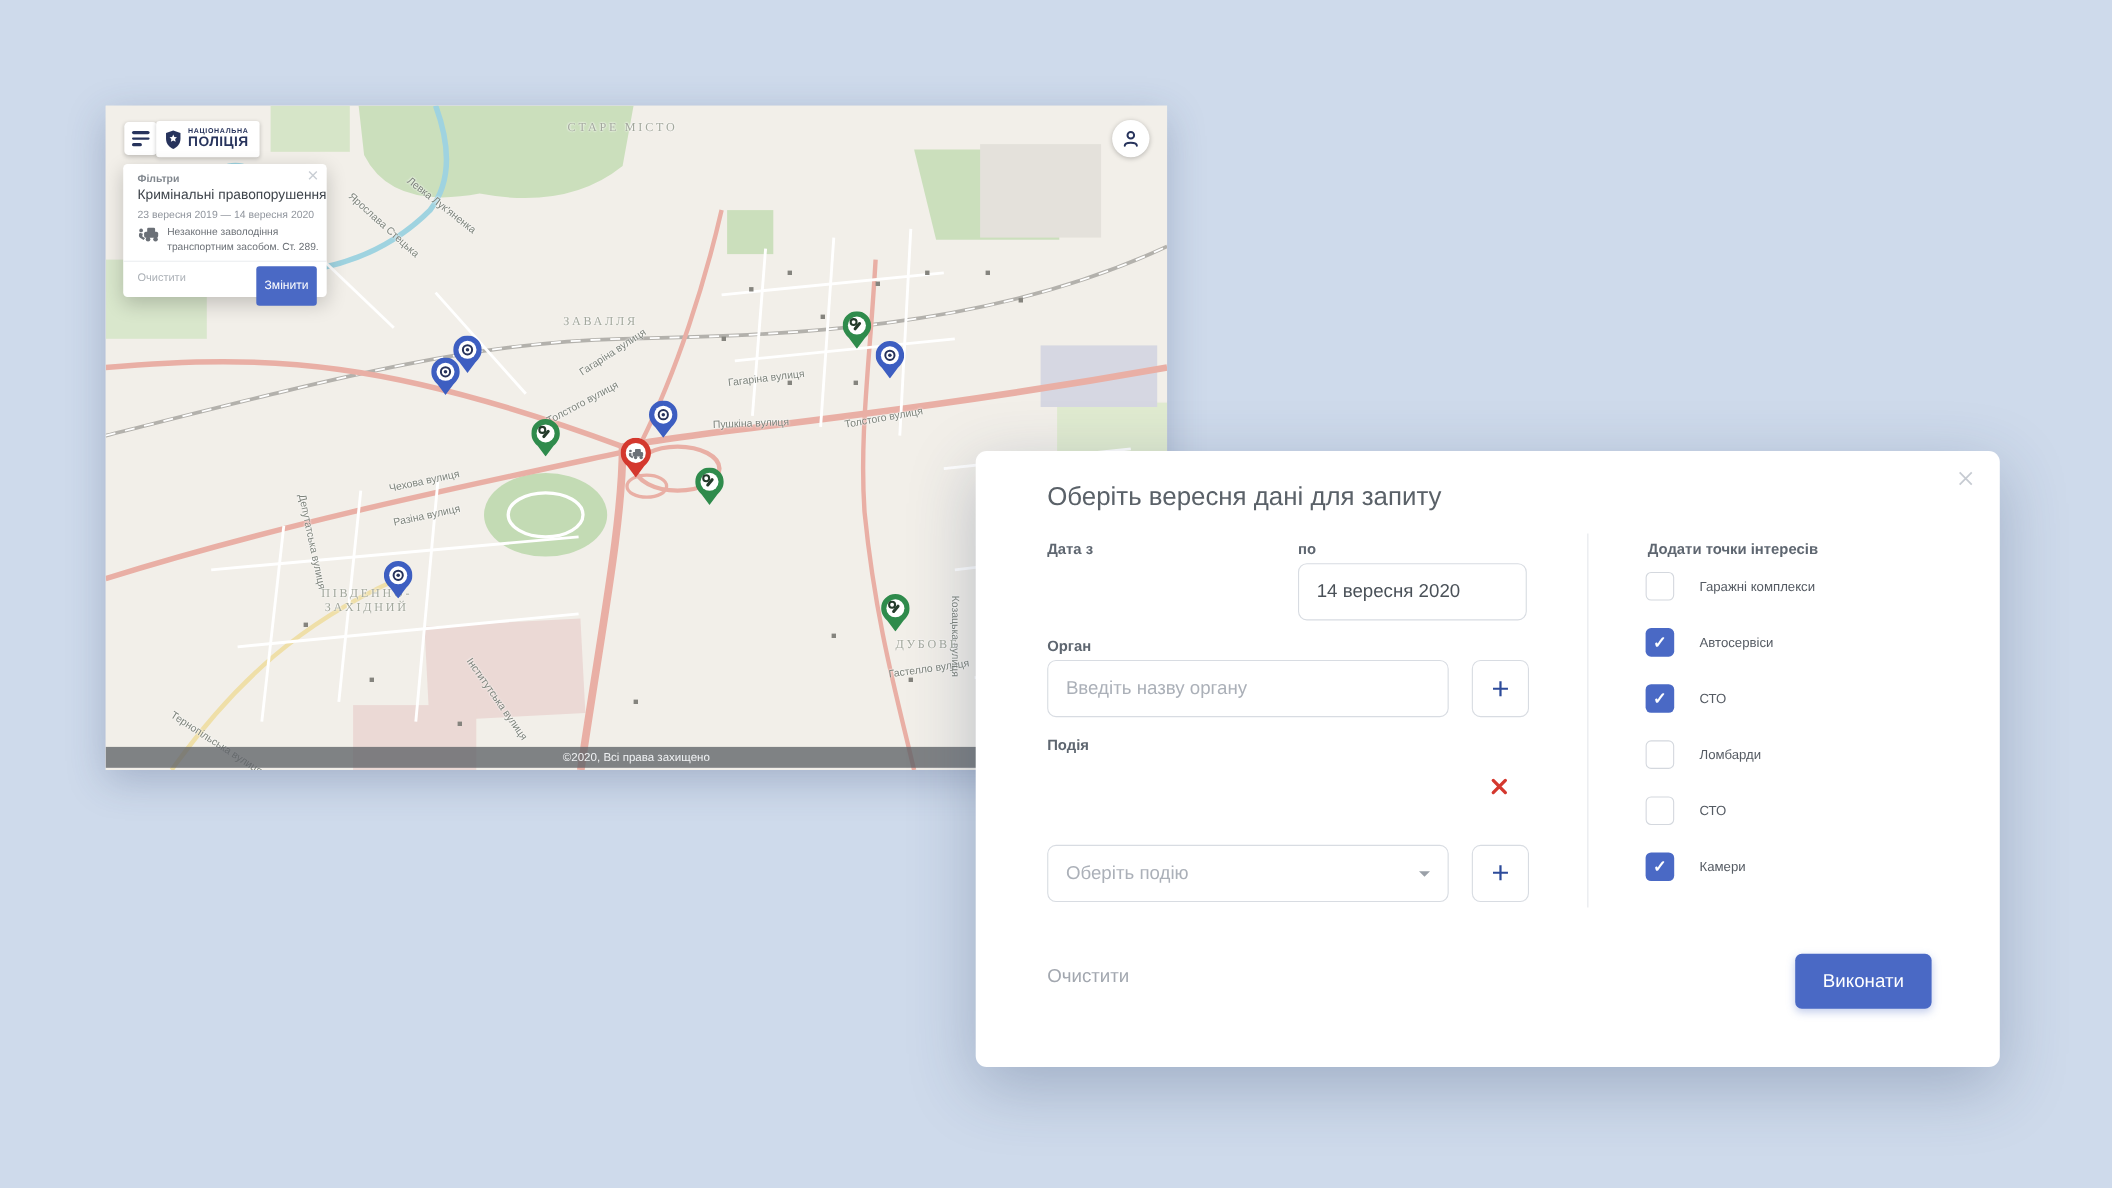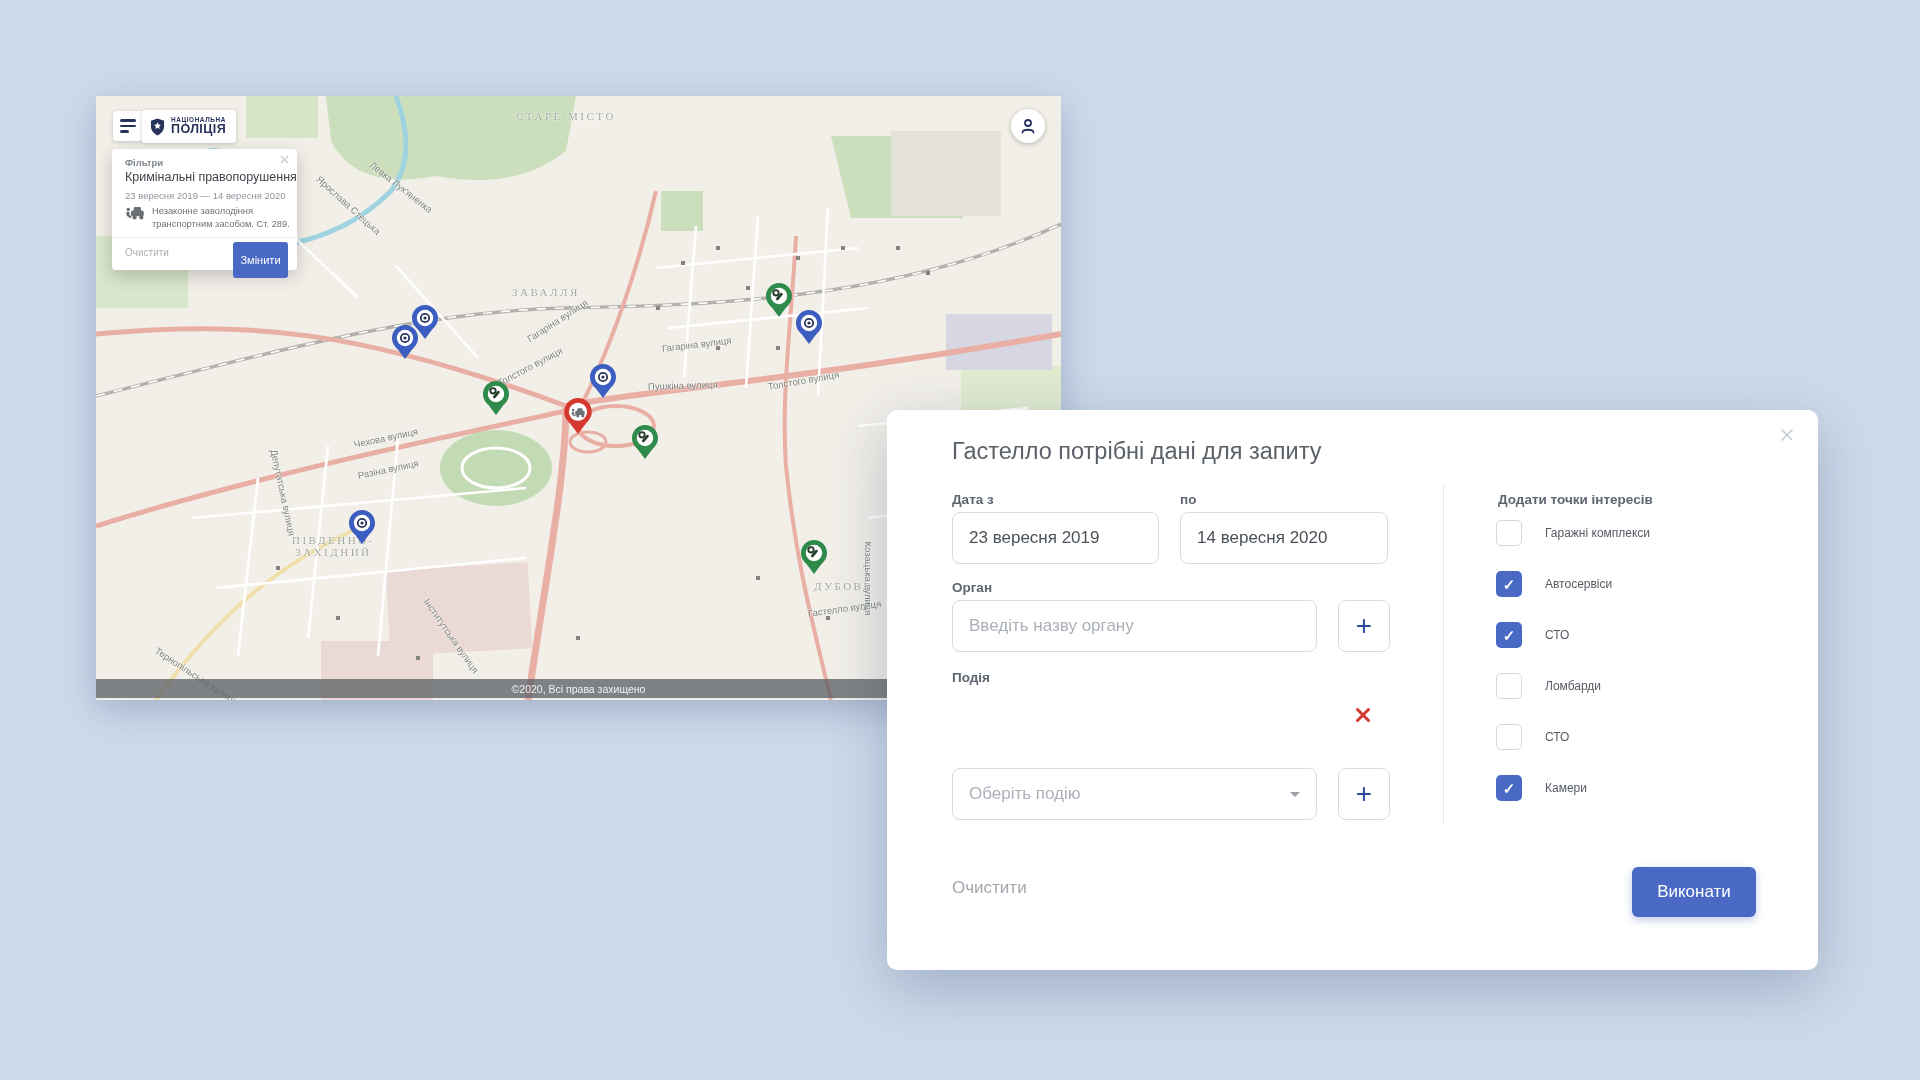--- a/index.html
+++ b/index.html
@@ -335,27 +335,24 @@
     </div>
   </div>
 
   <div class="modal">
     <button class="modal-close">
       <svg width="14" height="14" viewBox="0 0 14 14">
         <path d="M1.5 1.5 L12.5 12.5 M12.5 1.5 L1.5 12.5" stroke="#C6CBD2" stroke-width="1.6"></path>
       </svg>
     </button>
 
-    <h1 class="modal-title">Гастелло потрібні дані для запиту</h1>
+    <h1 class="modal-title">Оберіть вересня дані для запиту</h1>
 
     <span class="field-label" style="left:65px;top:82px">Дата з</span>
     <span class="field-label" style="left:293px;top:82px">по</span>
-    <div class="input" style="left:65px;top:102px;width:207px">
-      <span>23 вересня 2019</span>
-    </div>
     <div class="input" style="left:293px;top:102px;width:208px">
       <span>14 вересня 2020</span>
     </div>
 
     <span class="field-label" style="left:65px;top:170px">Орган</span>
     <div class="input" style="left:65px;top:190px;width:365px">
       <span class="placeholder">Введіть назву органу</span>
     </div>
     <button class="plus-btn" style="left:451px;top:190px">+</button>
 

